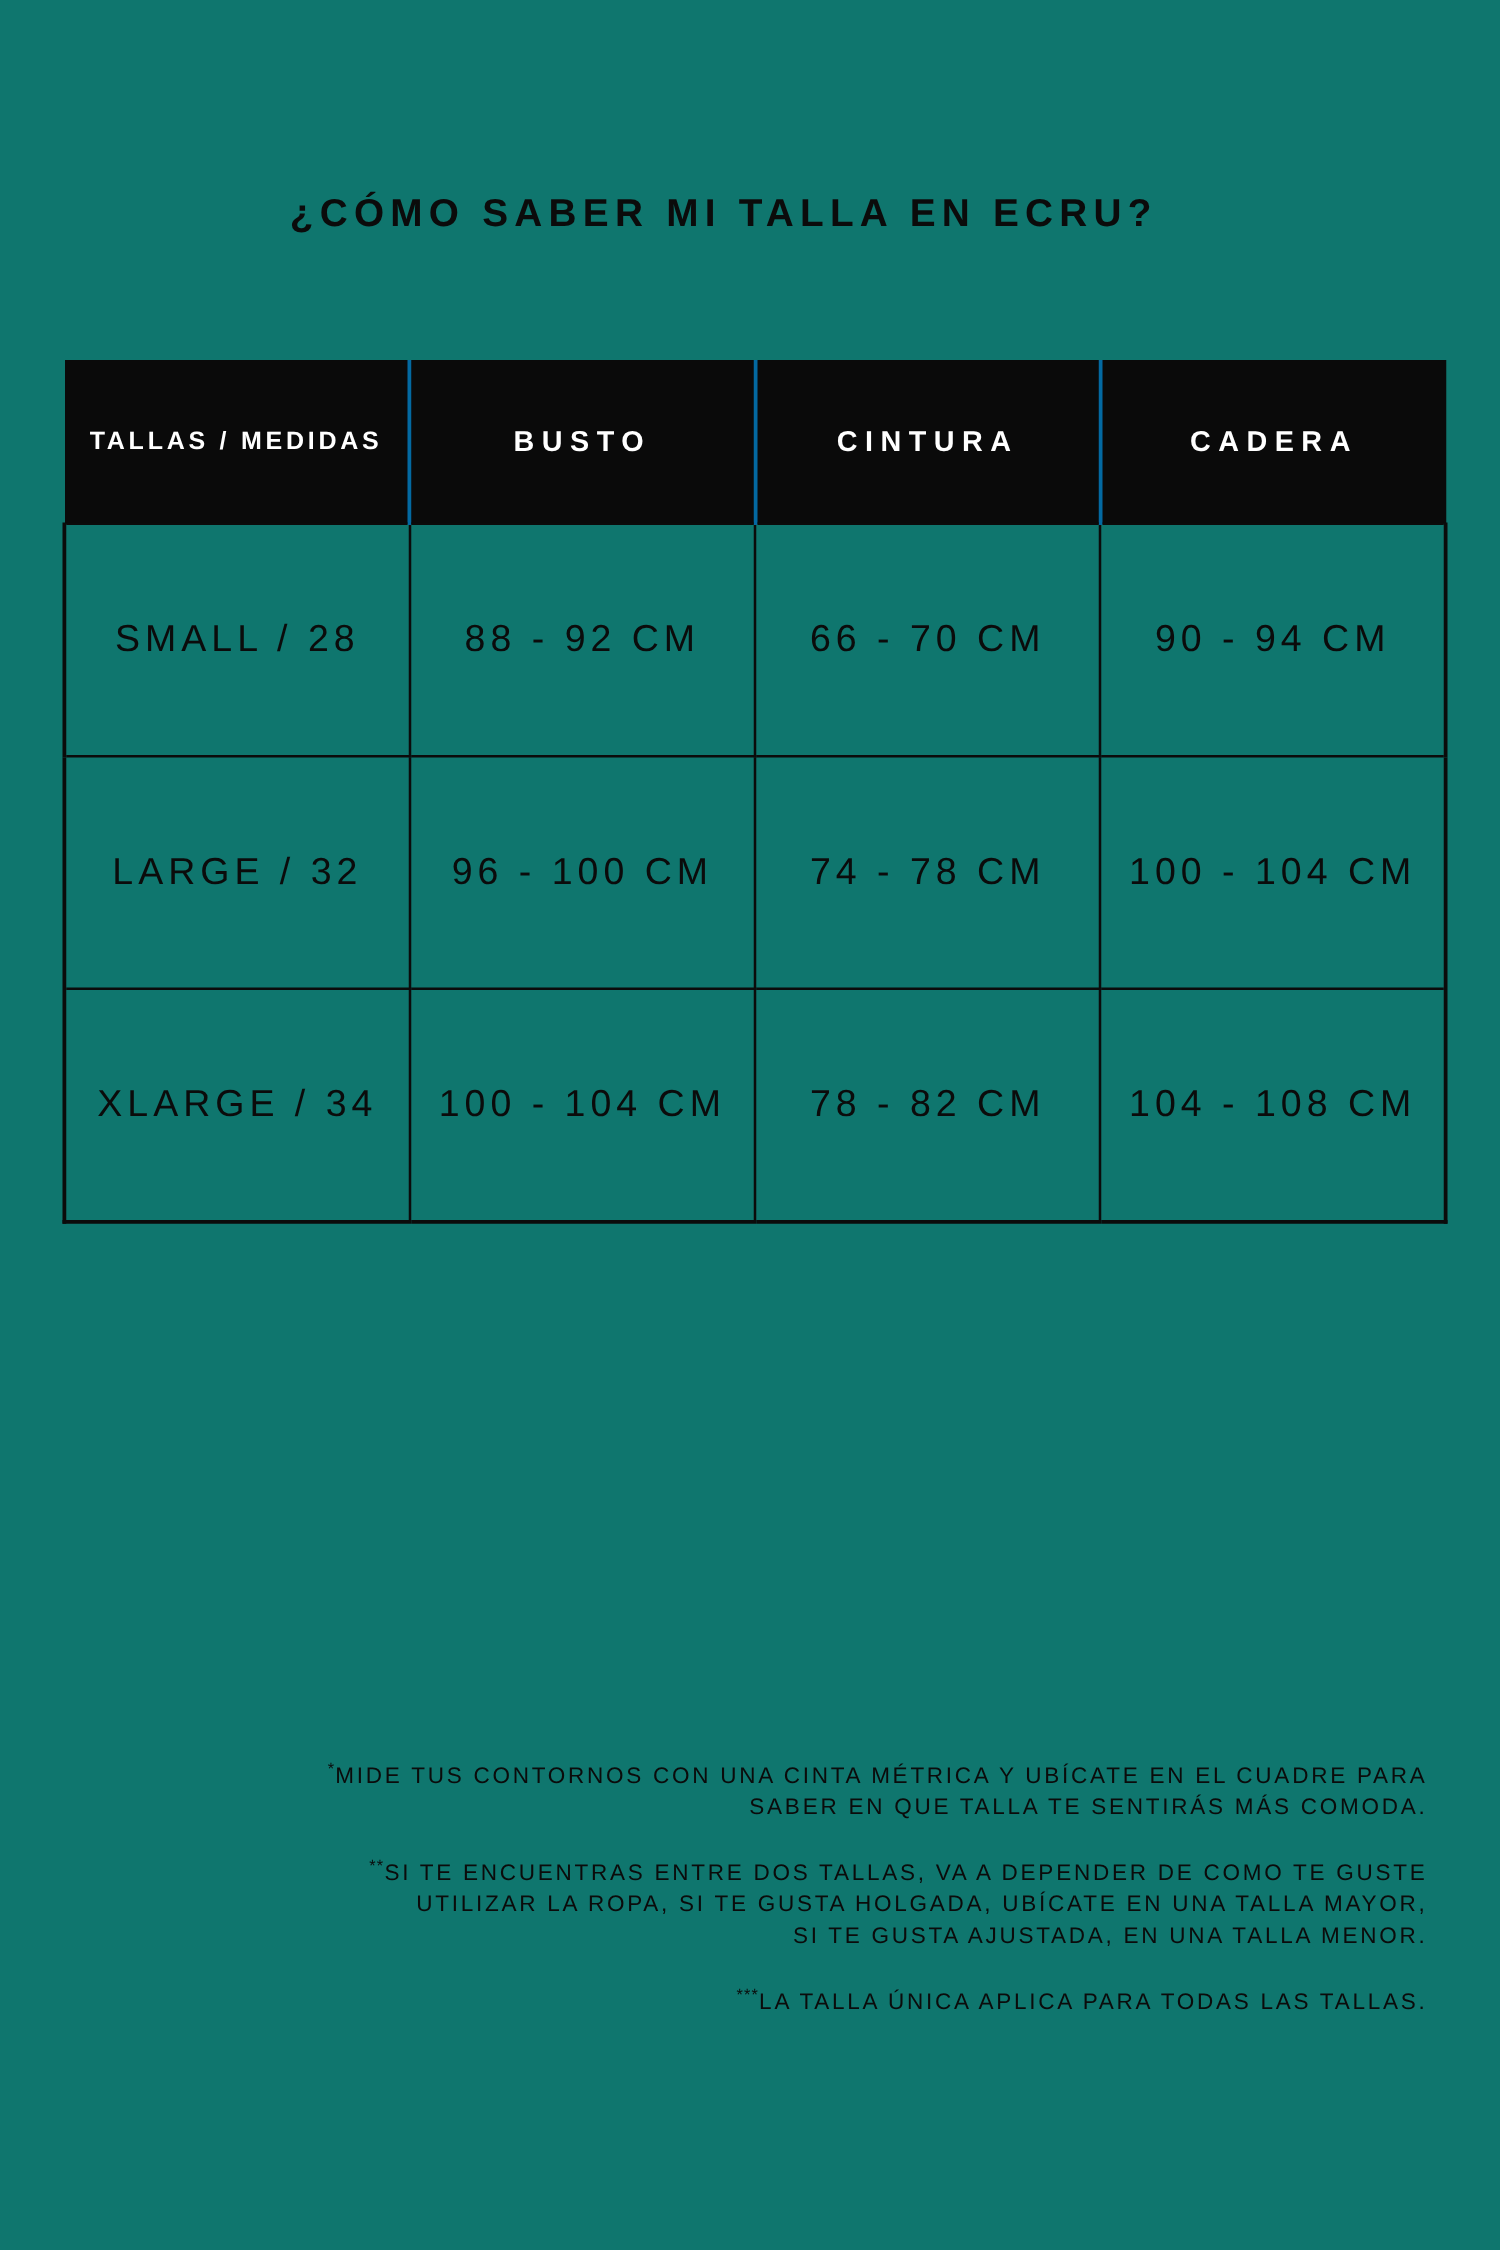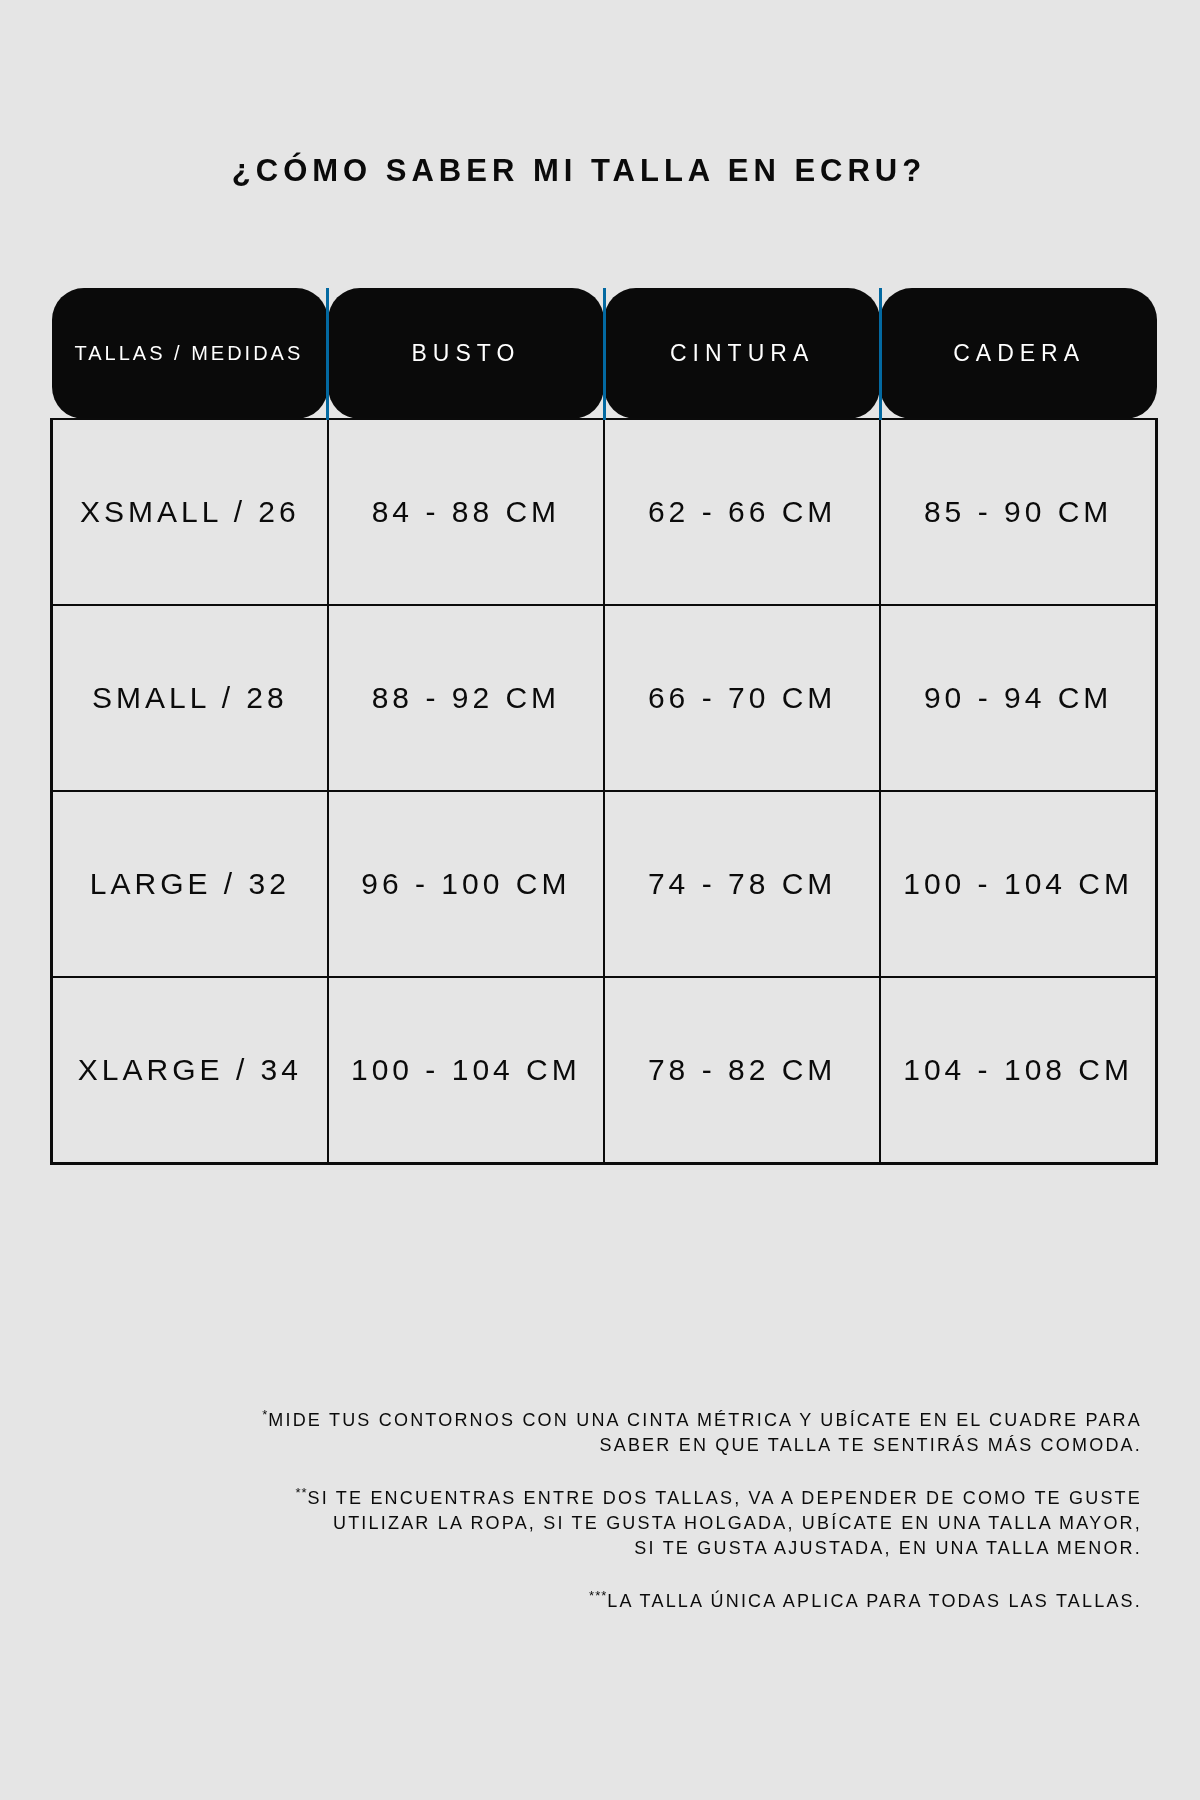--- a/index.html
+++ b/index.html
@@ -4,21 +4,21 @@
 <style>
   html, body {
     margin: 0;
     padding: 0;
     background: #ffffff;
   }
   .page {
     position: relative;
     width: 1200px;
     height: 1800px;
-    background: #e5e5e5;
+    background: #0f766e;
     overflow: hidden;
     font-family: "Liberation Sans", "DejaVu Sans", sans-serif;
     color: #0b0b0b;
   }
   .page-title {
     position: absolute;
     top: 153px;
     left: 50px;
     width: 1058px;
     margin: 0;
@@ -35,27 +35,26 @@
     top: 288px;
     left: 50px;
     width: 1108px;
     border-collapse: collapse;
     table-layout: fixed;
   }
   table.size-table thead th {
     height: 130px;
     background: #0a0a0a;
     color: #ffffff;
-    font-weight: 400;
+    font-weight: 700;
     font-size: 23px;
     letter-spacing: 6px;
     text-align: center;
     vertical-align: middle;
     padding: 0;
-    border-radius: 32px;
   }
   table.size-table thead th.th-small {
     font-size: 20px;
     letter-spacing: 3px;
   }
   table.size-table thead th + th {
     border-left: 3px solid #0369a1;
   }
   table.size-table tbody td {
     height: 184px;
@@ -112,26 +111,20 @@
     <thead>
       <tr>
         <th class="th-small">TALLAS / MEDIDAS</th>
         <th>BUSTO</th>
         <th>CINTURA</th>
         <th>CADERA</th>
       </tr>
     </thead>
     <tbody>
       <tr>
-        <td>XSMALL / 26</td>
-        <td>84 - 88 CM</td>
-        <td>62 - 66 CM</td>
-        <td>85 - 90 CM</td>
-      </tr>
-      <tr>
         <td>SMALL / 28</td>
         <td>88 - 92 CM</td>
         <td>66 - 70 CM</td>
         <td>90 - 94 CM</td>
       </tr>
       <tr>
         <td>LARGE / 32</td>
         <td>96 - 100 CM</td>
         <td>74 - 78 CM</td>
         <td>100 - 104 CM</td>

